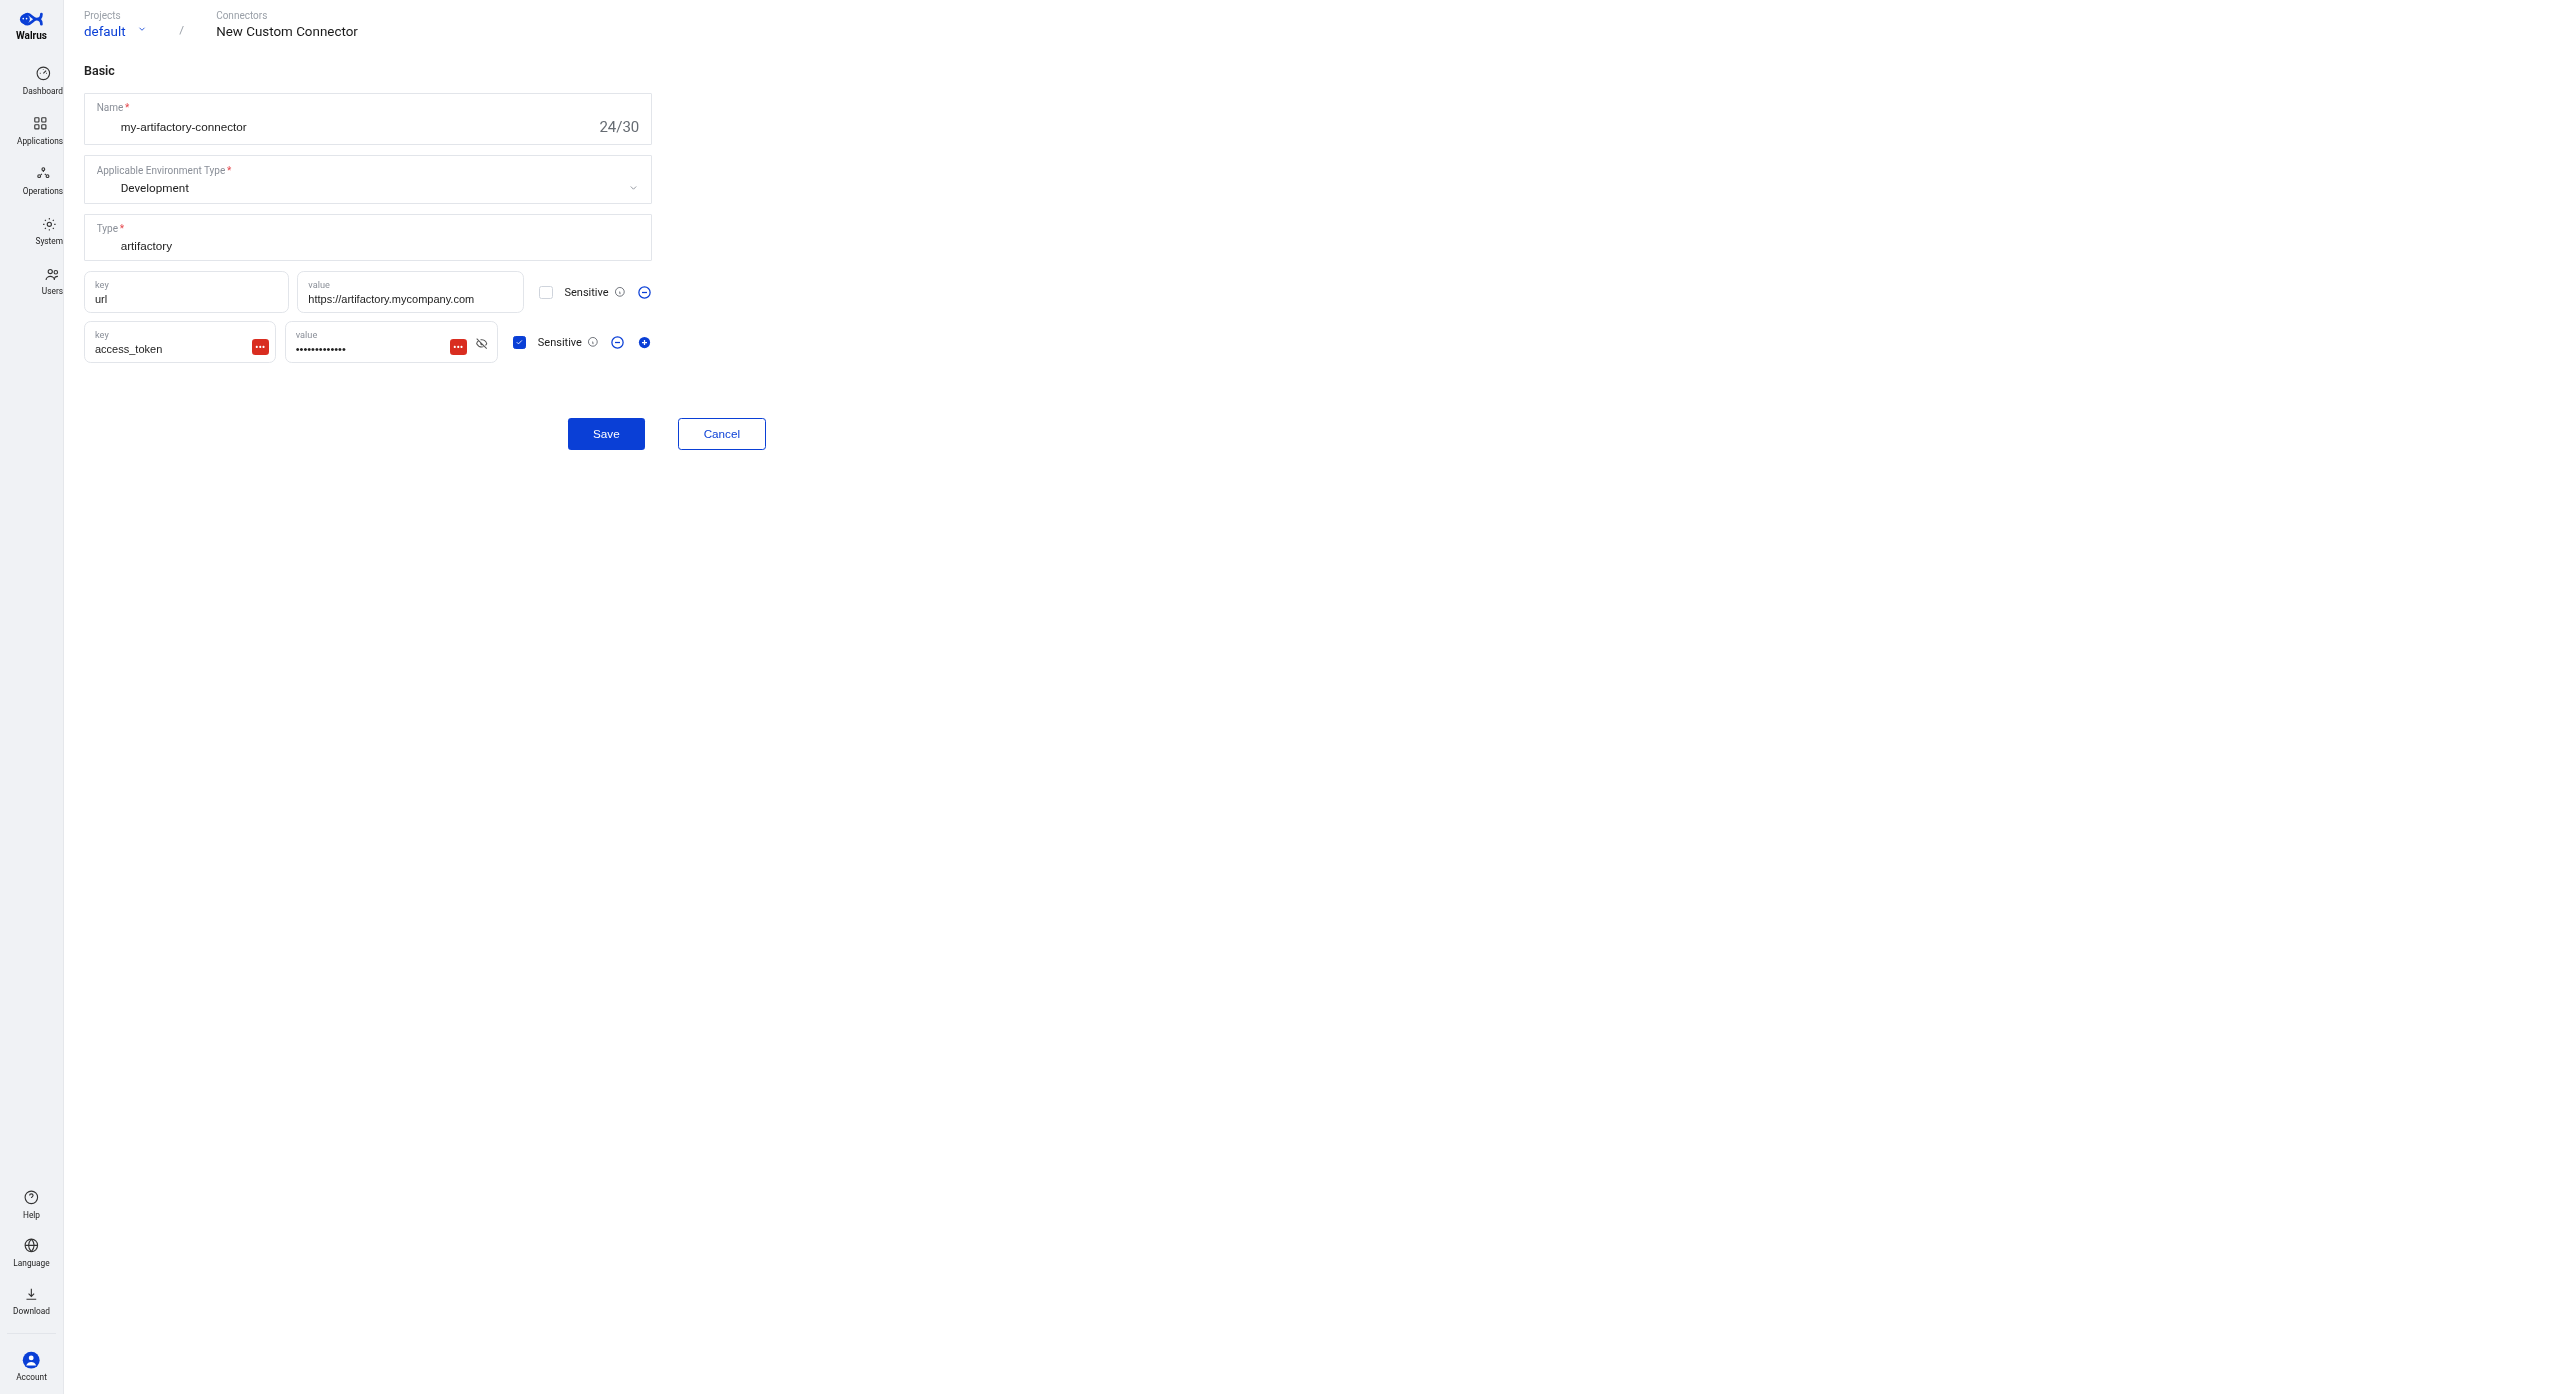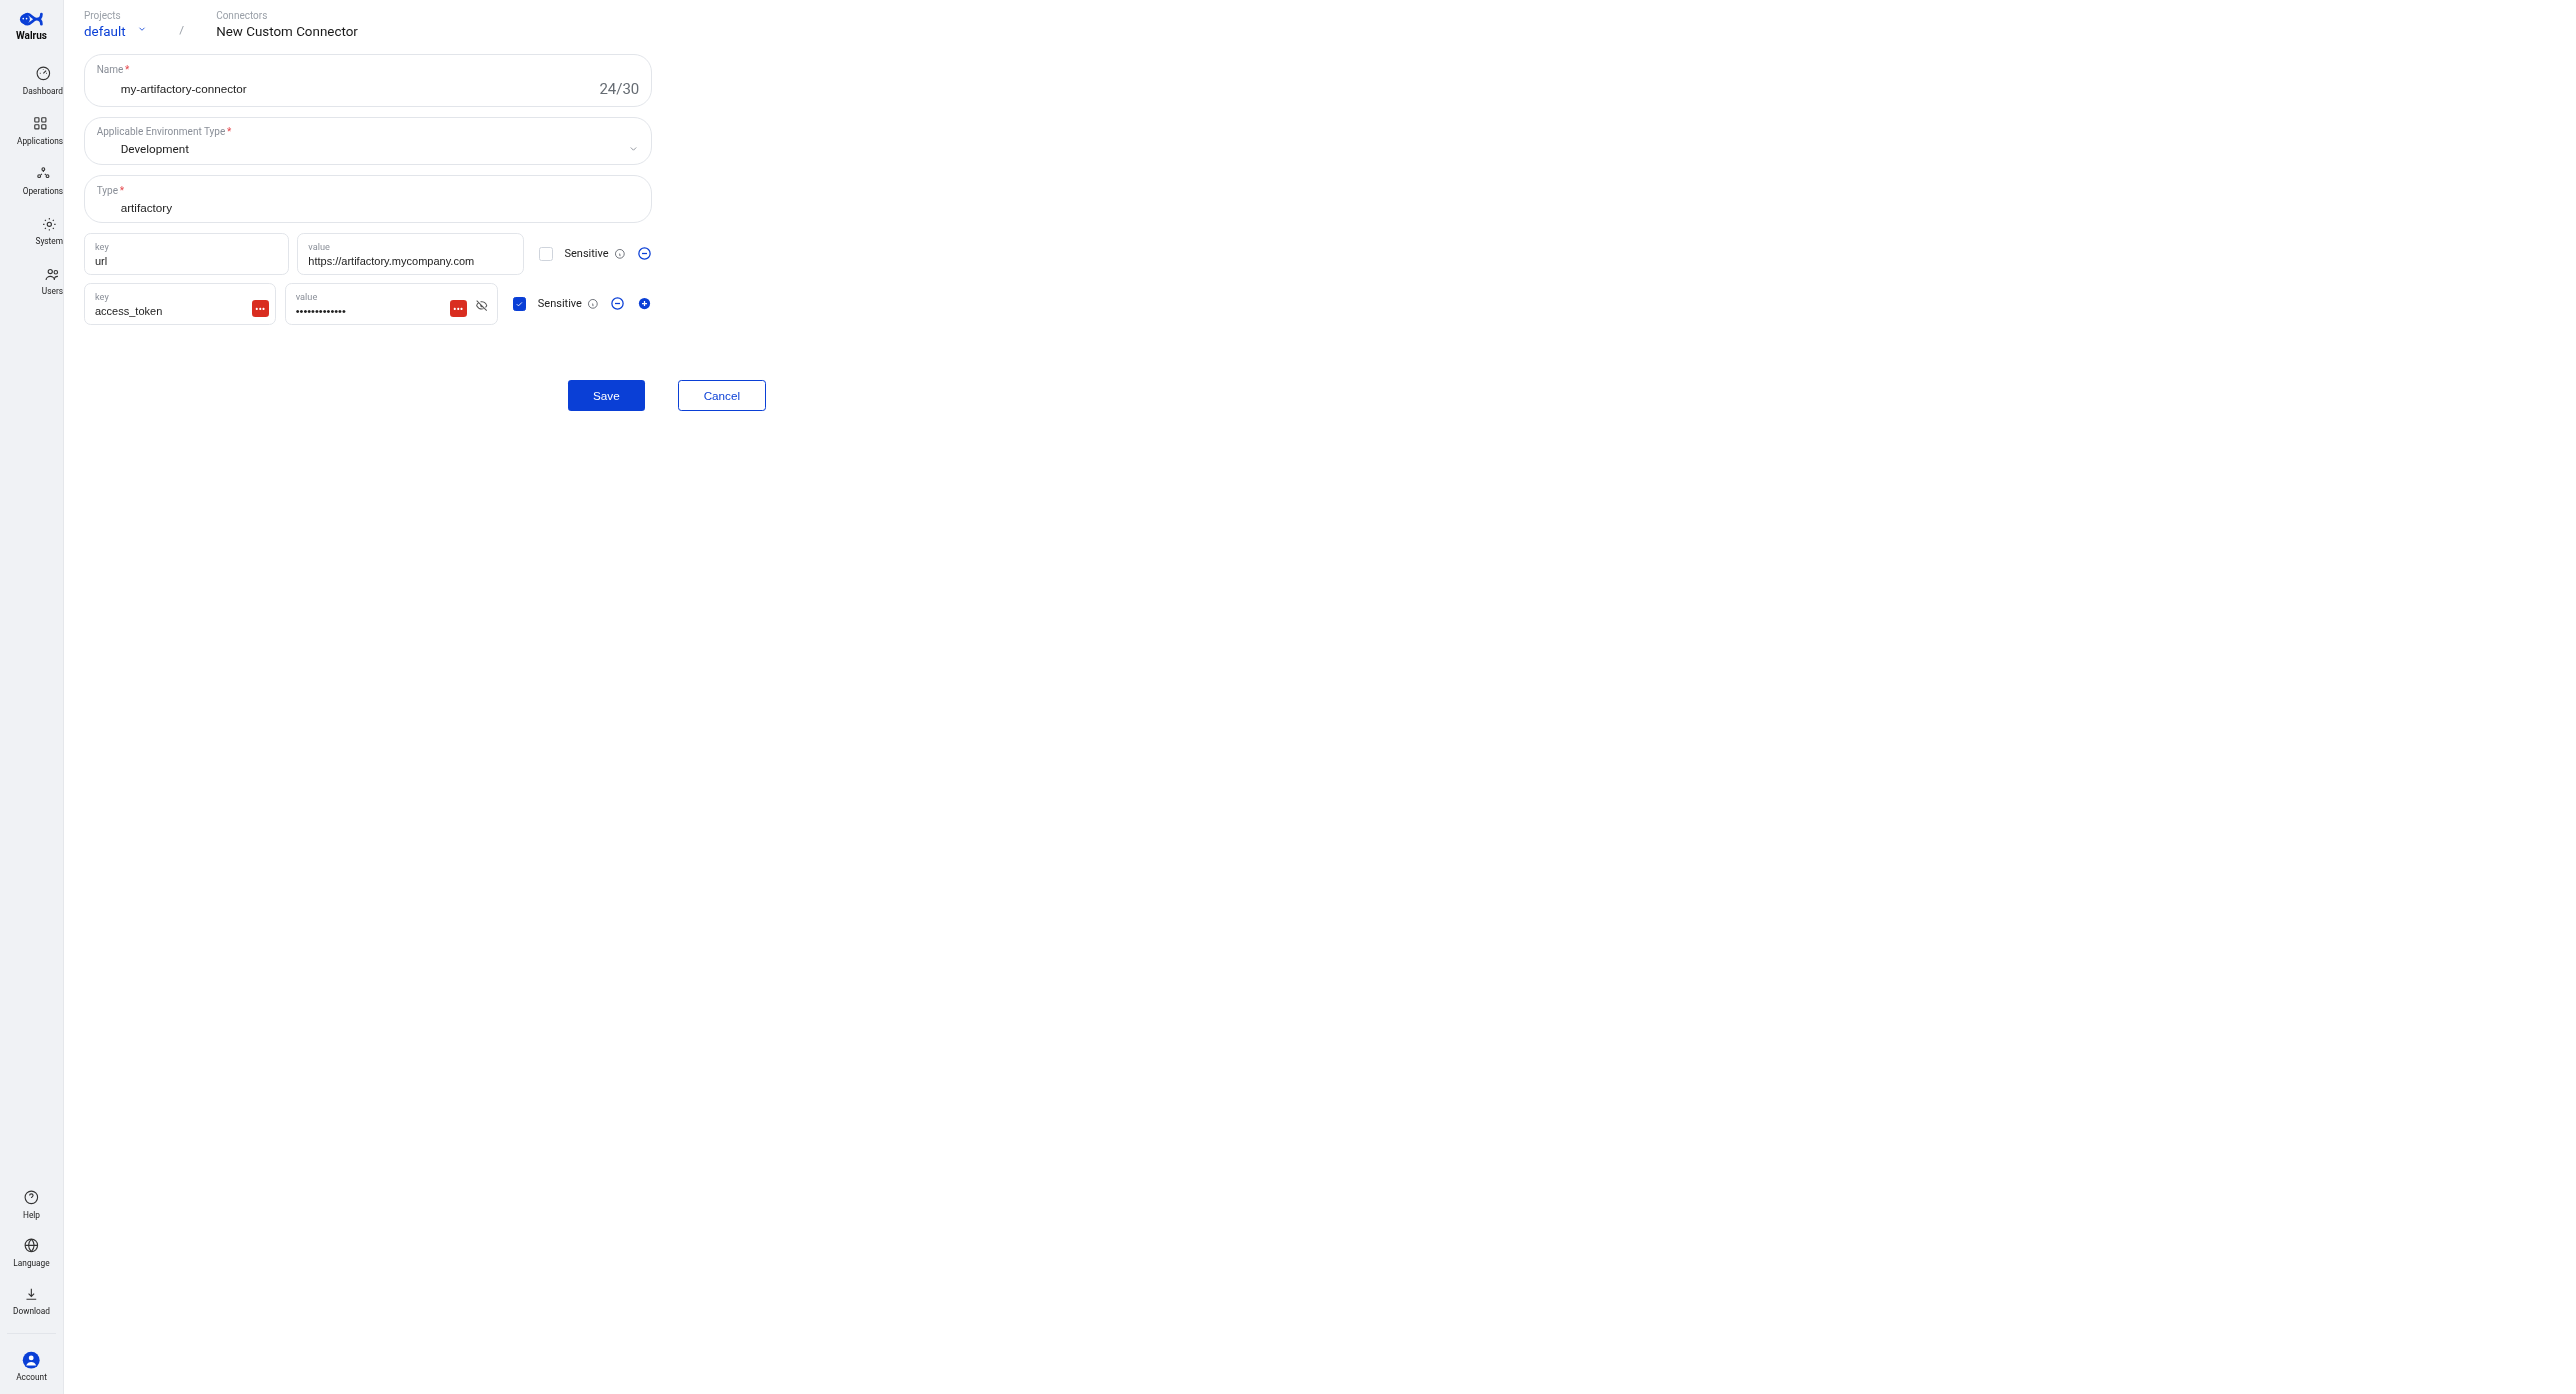--- a/index.html
+++ b/index.html
@@ -26,21 +26,21 @@
     .bc-col { display: flex; flex-direction: column; gap: 3.3px; }
     .bc-label { font-size: 10px; color: #9aa0a8; }
     .bc-value { font-size: 13.4px; color: #1a1a1a; }
     .bc-value.project { color: #0a3fd6; display: flex; align-items: flex-start; gap: 11.7px; }
     .bc-value.project .chev { width: 10px; height: 10px; stroke: #0a3fd6; }
     .bc-sep { align-self: center; padding-top: 11.7px; color: #9aa0a8; font-size: 11.7px; }
 
     h2.section-title { margin-top: 23.4px; font-size: 12.5px; font-weight: 600; color: #222; }
 
     .form { margin-top: 15px; width: 568px; }
-    .field { border: 0.8px solid #e2e5ea; border-radius: 18px; padding: 8.3px 11.7px; background: #fff; margin-bottom: 10px; }
+    .field { border: 0.8px solid #e2e5ea; border-radius: 1px; padding: 8.3px 11.7px; background: #fff; margin-bottom: 10px; }
     .field-label { font-size: 10px; color: #8a8f98; display: flex; align-items: center; gap: 1.7px; }
     .req { color: #e5484d; font-size: 10px; }
     .field-body { display: flex; align-items: center; justify-content: space-between; margin-top: 5px; }
     .field-input { border: none; outline: none; font-size: 11.7px; color: #222; width: 100%; background: transparent; margin-left: 24px; }
     .counter { font-size: 15px; color: #666c73; }
     .select-row .chev { width: 11.7px; height: 11.7px; stroke: #8a8f98; }
 
     
     .kv-row { display: flex; gap: 8.3px; margin-bottom: 8.3px; align-items: center; }
     .kv-field { border: 0.8px solid #e2e5ea; border-radius: 6.7px; padding: 6.7px 10px; background: #fff; display: flex; flex-direction: column; position: relative; }
@@ -190,20 +190,21 @@
           </svg>
       </span>
     </div>
     <span class="bc-sep">/</span>
     <div class="bc-col">
       <span class="bc-label">Connectors</span>
       <span class="bc-value">New Custom Connector</span>
     </div>
   </div>
 
+  <h2 class="section-title">Basic</h2>
 
   <div class="form">
 
     <div class="field">
       <div class="field-label">
           <span>Name</span>
           <span class="req">*</span>
         </div>
       <div class="field-body">
         <input class="field-input" value="my-artifactory-connector" style="">

